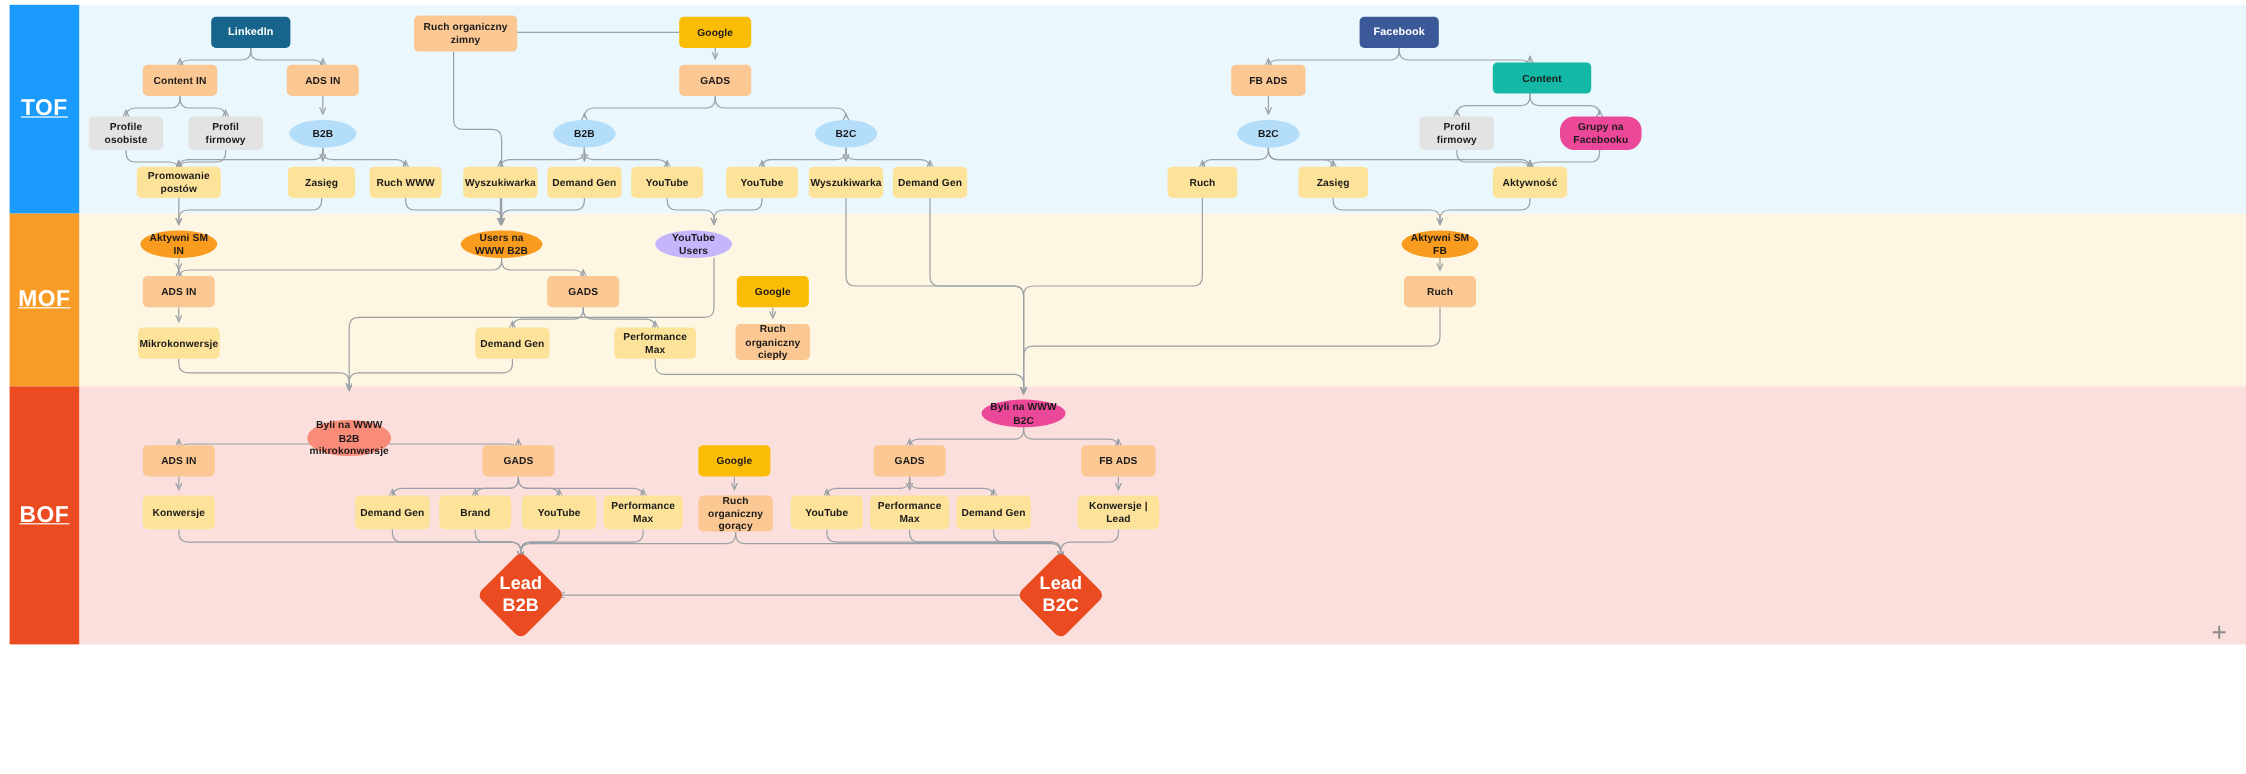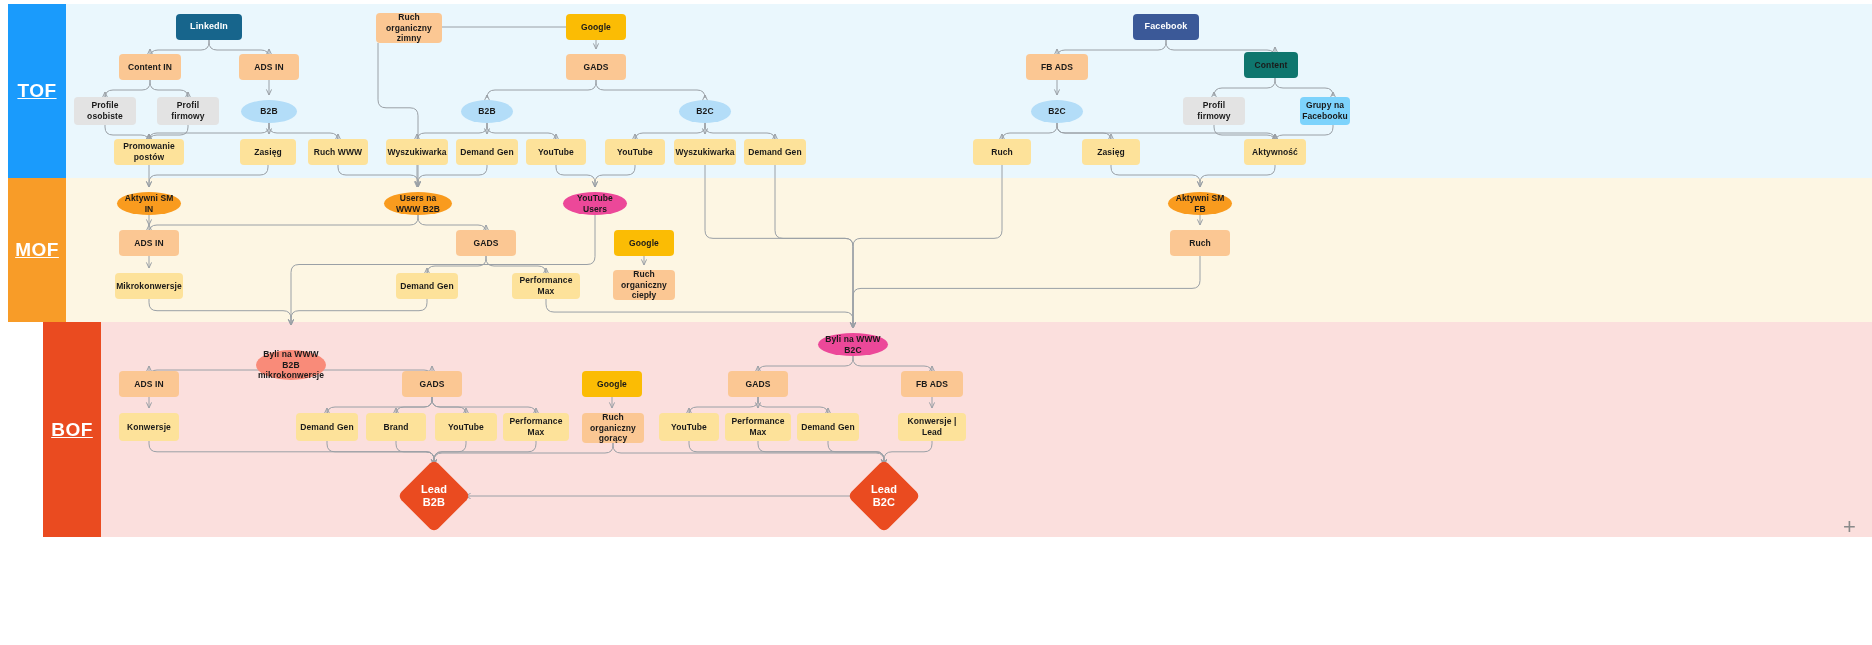--- a/index.html
+++ b/index.html
@@ -16,37 +16,37 @@
 
   .node{position:absolute;box-sizing:border-box;display:flex;align-items:center;
     justify-content:center;text-align:center;line-height:1.25;
     font-size:8.5px;font-weight:700;color:#1a1a1a;letter-spacing:.1px;padding:2px 4px;}
   .node.rect{border-radius:4px;}
   .node.ellipse{border-radius:50%;}
   .node.diamond{background:transparent;}
 
   .dia-shape{position:absolute;left:0;top:0;width:100%;height:100%;
     transform:rotate(45deg);border-radius:6px;}
-  .dia-txt{position:relative;z-index:2;color:#fff;font-size:11px;font-weight:700;line-height:1.2;}
+  .dia-txt{position:relative;z-index:2;color:#fff;font-size:15px;font-weight:700;line-height:1.2;}
   .node.big{font-size:9px;text-align:center;}
 
   .zoom-plus{position:absolute;color:#8a8a8a;font-size:22px;font-weight:300;
     font-family:"Liberation Sans",sans-serif;line-height:1;}
 </style>
 </head>
 <body>
 
 <div id="canvas">
   <div id="bands">
       <div class="band band-bg" style="top: 4px; height: 174px; width: 1806px; background: rgb(234, 247, 253);"></div>
       <div class="band band-label" style="top: 4px; height: 174px; background: rgb(26, 155, 252);">TOF</div>
       <div class="band band-bg" style="top: 178px; height: 144px; width: 1806px; background: rgb(253, 246, 227);"></div>
       <div class="band band-label" style="top: 178px; height: 144px; background: rgb(248, 156, 40);">MOF</div>
       <div class="band band-bg" style="top: 322px; height: 215px; width: 1806px; background: rgb(251, 223, 221);"></div>
-      <div class="band band-label" style="top: 322px; height: 215px; background: rgb(234, 75, 32); margin-left: 35px;">BOF</div>
+      <div class="band band-label" style="top: 322px; height: 215px; background: rgb(234, 75, 32);">BOF</div>
     </div>
   <svg id="edges">
     <defs>
       <marker id="arrow" markerWidth="7" markerHeight="7" refX="5.6" refY="2.6" orient="auto" markerUnits="strokeWidth">
         <path d="M0,0 L5.6,2.6 L0,5.2" fill="none" stroke="#9aa0a6" stroke-width="1"></path>
       </marker>
     </defs>
     <g id="edge-paths">
         <path d="M209,40 L209,42 Q209,50 201,50 L158,50 Q150,50 150,58 L150,49" fill="none" stroke="#9aa0a6" stroke-width="1" marker-end="url(#arrow)"></path>
         <path d="M209,40 L209,42 Q209,50 217,50 L261,50 Q269,50 269,58 L269,49" fill="none" stroke="#9aa0a6" stroke-width="1" marker-end="url(#arrow)"></path>
@@ -135,43 +135,43 @@
   <div id="nodes">
       <div class="node rect big" style="left: 176px; top: 14px; width: 66px; height: 26px; color: rgb(255, 255, 255); background: rgb(23, 101, 140);">LinkedIn</div>
       <div class="node rect" style="left: 119px; top: 54px; width: 62px; height: 26px; color: rgb(26, 26, 26); background: rgb(251, 199, 147);">Content IN</div>
       <div class="node rect" style="left: 239px; top: 54px; width: 60px; height: 26px; color: rgb(26, 26, 26); background: rgb(251, 199, 147);">ADS IN</div>
       <div class="node rect" style="left: 74px; top: 97px; width: 62px; height: 28px; color: rgb(26, 26, 26); background: rgb(227, 227, 227);">Profile osobiste</div>
       <div class="node rect" style="left: 157px; top: 97px; width: 62px; height: 28px; color: rgb(26, 26, 26); background: rgb(227, 227, 227);">Profil firmowy</div>
       <div class="node ellipse" style="left: 241px; top: 100px; width: 56px; height: 23px; color: rgb(26, 26, 26); background: rgb(179, 221, 248);">B2B</div>
       <div class="node rect" style="left: 114px; top: 139px; width: 70px; height: 26px; color: rgb(26, 26, 26); background: rgb(253, 226, 154);">Promowanie postów</div>
       <div class="node rect" style="left: 240px; top: 139px; width: 56px; height: 26px; color: rgb(26, 26, 26); background: rgb(253, 226, 154);">Zasięg</div>
       <div class="node rect" style="left: 308px; top: 139px; width: 60px; height: 26px; color: rgb(26, 26, 26); background: rgb(253, 226, 154);">Ruch WWW</div>
-      <div class="node rect" style="left: 345px; top: 13px; width: 66px; height: 30px; color: rgb(26, 26, 26); background: rgb(251, 199, 147); margin-left: 31px;">Ruch organiczny zimny</div>
+      <div class="node rect" style="left: 345px; top: 13px; width: 86px; height: 30px; color: rgb(26, 26, 26); background: rgb(251, 199, 147);">Ruch organiczny zimny</div>
       <div class="node rect" style="left: 566px; top: 14px; width: 60px; height: 26px; color: rgb(26, 26, 26); background: rgb(251, 188, 4);">Google</div>
       <div class="node rect" style="left: 566px; top: 54px; width: 60px; height: 26px; color: rgb(26, 26, 26); background: rgb(251, 199, 147);">GADS</div>
       <div class="node ellipse" style="left: 461px; top: 100px; width: 52px; height: 23px; color: rgb(26, 26, 26); background: rgb(179, 221, 248);">B2B</div>
       <div class="node ellipse" style="left: 679px; top: 100px; width: 52px; height: 23px; color: rgb(26, 26, 26); background: rgb(179, 221, 248);">B2C</div>
       <div class="node rect" style="left: 386px; top: 139px; width: 62px; height: 26px; color: rgb(26, 26, 26); background: rgb(253, 226, 154);">Wyszukiwarka</div>
       <div class="node rect" style="left: 456px; top: 139px; width: 62px; height: 26px; color: rgb(26, 26, 26); background: rgb(253, 226, 154);">Demand Gen</div>
       <div class="node rect" style="left: 526px; top: 139px; width: 60px; height: 26px; color: rgb(26, 26, 26); background: rgb(253, 226, 154);">YouTube</div>
       <div class="node rect" style="left: 605px; top: 139px; width: 60px; height: 26px; color: rgb(26, 26, 26); background: rgb(253, 226, 154);">YouTube</div>
       <div class="node rect" style="left: 674px; top: 139px; width: 62px; height: 26px; color: rgb(26, 26, 26); background: rgb(253, 226, 154);">Wyszukiwarka</div>
       <div class="node rect" style="left: 744px; top: 139px; width: 62px; height: 26px; color: rgb(26, 26, 26); background: rgb(253, 226, 154);">Demand Gen</div>
       <div class="node rect big" style="left: 1133px; top: 14px; width: 66px; height: 26px; color: rgb(255, 255, 255); background: rgb(59, 89, 152);">Facebook</div>
       <div class="node rect" style="left: 1026px; top: 54px; width: 62px; height: 26px; color: rgb(26, 26, 26); background: rgb(251, 199, 147);">FB ADS</div>
-      <div class="node rect" style="left: 1244px; top: 52px; width: 54px; height: 26px; color: rgb(26, 26, 26); background: #0f766e;">Content</div>
+      <div class="node rect" style="left: 1244px; top: 52px; width: 82px; height: 26px; color: rgb(26, 26, 26); background: #14b8a6;">Content</div>
       <div class="node ellipse" style="left: 1031px; top: 100px; width: 52px; height: 23px; color: rgb(26, 26, 26); background: rgb(179, 221, 248);">B2C</div>
       <div class="node rect" style="left: 1183px; top: 97px; width: 62px; height: 28px; color: rgb(26, 26, 26); background: rgb(227, 227, 227);">Profil firmowy</div>
-      <div class="node rect" style="left: 1300px; top: 97px; width: 50px; height: 28px; color: rgb(26, 26, 26); background: #7dd3fc;">Grupy na Facebooku</div>
+      <div class="node rect" style="left: 1300px; top: 97px; width: 68px; height: 28px; color: rgb(26, 26, 26); background: #ec4899; border-radius: 12px;">Grupy na Facebooku</div>
       <div class="node rect" style="left: 973px; top: 139px; width: 58px; height: 26px; color: rgb(26, 26, 26); background: rgb(253, 226, 154);">Ruch</div>
       <div class="node rect" style="left: 1082px; top: 139px; width: 58px; height: 26px; color: rgb(26, 26, 26); background: rgb(253, 226, 154);">Zasięg</div>
       <div class="node rect" style="left: 1244px; top: 139px; width: 62px; height: 26px; color: rgb(26, 26, 26); background: rgb(253, 226, 154);">Aktywność</div>
       <div class="node ellipse" style="left: 117px; top: 192px; width: 64px; height: 23px; color: rgb(26, 26, 26); background: rgb(249, 155, 30);">Aktywni SM IN</div>
       <div class="node ellipse" style="left: 384px; top: 192px; width: 68px; height: 23px; color: rgb(26, 26, 26); background: rgb(249, 155, 30);">Users na WWW B2B</div>
-      <div class="node ellipse" style="left: 563px; top: 192px; width: 64px; height: 23px; color: rgb(26, 26, 26); background: #ec4899;">YouTube Users</div>
+      <div class="node ellipse" style="left: 546px; top: 192px; width: 64px; height: 23px; color: rgb(26, 26, 26); background: #c4b5fd;">YouTube Users</div>
       <div class="node ellipse" style="left: 1168px; top: 192px; width: 64px; height: 23px; color: rgb(26, 26, 26); background: rgb(249, 155, 30);">Aktywni SM FB</div>
       <div class="node rect" style="left: 119px; top: 230px; width: 60px; height: 26px; color: rgb(26, 26, 26); background: rgb(251, 199, 147);">ADS IN</div>
       <div class="node rect" style="left: 456px; top: 230px; width: 60px; height: 26px; color: rgb(26, 26, 26); background: rgb(251, 199, 147);">GADS</div>
       <div class="node rect" style="left: 614px; top: 230px; width: 60px; height: 26px; color: rgb(26, 26, 26); background: rgb(251, 188, 4);">Google</div>
       <div class="node rect" style="left: 1170px; top: 230px; width: 60px; height: 26px; color: rgb(26, 26, 26); background: rgb(251, 199, 147);">Ruch</div>
       <div class="node rect" style="left: 115px; top: 273px; width: 68px; height: 26px; color: rgb(26, 26, 26); background: rgb(253, 226, 154);">Mikrokonwersje</div>
       <div class="node rect" style="left: 396px; top: 273px; width: 62px; height: 26px; color: rgb(26, 26, 26); background: rgb(253, 226, 154);">Demand Gen</div>
       <div class="node rect" style="left: 512px; top: 273px; width: 68px; height: 26px; color: rgb(26, 26, 26); background: rgb(253, 226, 154);">Performance Max</div>
       <div class="node rect" style="left: 613px; top: 270px; width: 62px; height: 30px; color: rgb(26, 26, 26); background: rgb(251, 199, 147);">Ruch organiczny ciepły</div>
       <div class="node ellipse" style="left: 256px; top: 330px; width: 70px; height: 30px; color: rgb(26, 26, 26); background: rgb(249, 139, 121); margin-top: 20px;">Byli na WWW B2B mikrokonwersje</div>

